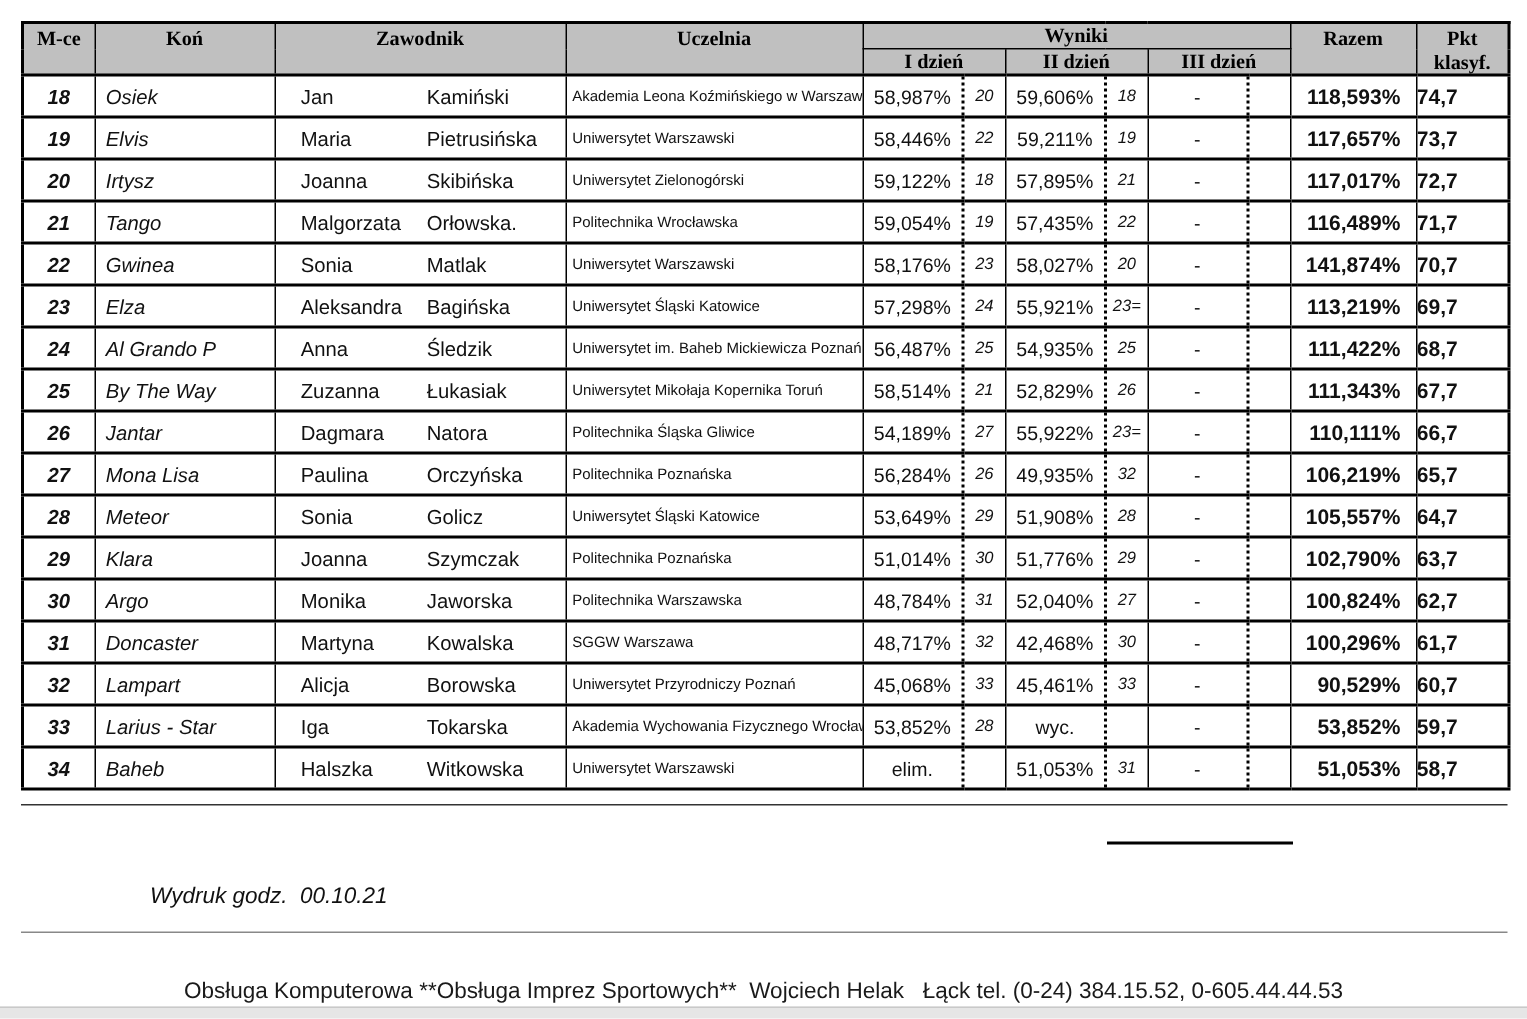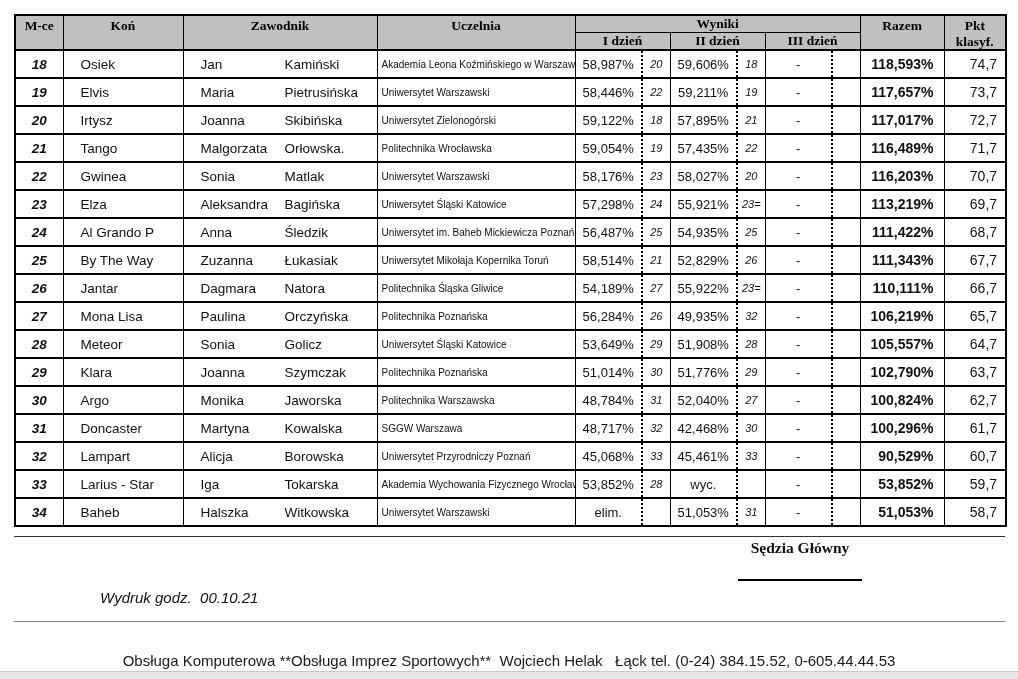--- a/index.html
+++ b/index.html
@@ -26,28 +26,28 @@
   th.h-wyniki { height:16px; border-bottom:1px solid #000; }
   th.h-day { height:16px; }
   thead { border-bottom:2px solid #000; }
   td {
     border-left:1px solid #000; border-right:1px solid #000;
     border-top:2px solid #000; border-bottom:2px solid #000;
     height:26px; padding:0; font-size:13px; vertical-align:middle;
     overflow:hidden; white-space:nowrap;
   }
   td.c-place { font-weight:bold; font-style:italic; text-align:center; font-size:13.5px; }
-  td.c-horse { padding-left:17px; font-size:13.5px; }
+  td.c-horse { padding-left:7px; font-size:13.5px;font-style:italic; }
   td.c-rider { padding-left:17px; font-size:13.5px; }
   td.c-rider .fn { display:inline-block; width:84px; }
   td.c-uni   { font-size:10px; padding-left:4px; }
   td.c-pct   { text-align:center; }
   td.c-rank  { text-align:center; font-size:11px; font-style:italic; border-left:2px dotted #000; }
   td.c-total { text-align:right; padding-right:10px; font-weight:bold; font-size:14px;margin-top:16px; }
-  td.c-pts   { text-align:right; padding-right:8px;  font-weight:normal; font-size:14px; }
+  td.c-pts   { padding-right:8px;  font-weight:bold; font-size:14px; }
   
   .table-rule  { position:absolute; left:14px; top:536px; width:991px; height:1px; background:#333; }
   .footer-rule { position:absolute; left:14px; top:621px; width:991px; height:1px; background:#888; }
   .print-note {
     position:absolute; left:100px; top:589px;
     font-style:italic; font-size:15px; white-space:pre;
   }
   .judge-block { position:absolute; left:710px; top:539px; width:180px; text-align:center;
     font-family:"Liberation Serif", serif; }
   .judge-title { font-weight:bold; font-size:15.5px; }
@@ -157,21 +157,21 @@
         <td class="c-place">22</td>
         <td class="c-horse">Gwinea</td>
         <td class="c-rider"><span class="fn">Sonia</span><span class="ln">Matlak</span></td>
         <td class="c-uni">Uniwersytet Warszawski</td>
         <td class="c-pct">58,176%</td>
         <td class="c-rank">23</td>
         <td class="c-pct">58,027%</td>
         <td class="c-rank">20</td>
         <td class="c-pct">-</td>
         <td class="c-rank"></td>
-        <td class="c-total">116,203%</td>
+        <td class="c-total">141,874%</td>
         <td class="c-pts">70,7</td>
       </tr>
       <tr>
         <td class="c-place">23</td>
         <td class="c-horse">Elza</td>
         <td class="c-rider"><span class="fn">Aleksandra</span><span class="ln">Bagińska</span></td>
         <td class="c-uni">Uniwersytet Śląski Katowice</td>
         <td class="c-pct">57,298%</td>
         <td class="c-rank">24</td>
         <td class="c-pct">55,921%</td>
@@ -334,21 +334,20 @@
         <td class="c-rank"></td>
         <td class="c-total">51,053%</td>
         <td class="c-pts">58,7</td>
       </tr>
     </tbody>
 </table>
 
 <div class="table-rule"></div>
 
 <div class="judge-block">
-  <div class="judge-title">Sędzia Główny</div>
   <div class="judge-line"></div>
 </div>
 
 <div class="print-note">Wydruk godz.  00.10.21</div>
 
 <div class="footer-rule"></div>
 
 <div class="bottom-note">Obsługa Komputerowa **Obsługa Imprez Sportowych**  Wojciech Helak   Łąck tel. (0-24) 384.15.52, 0-605.44.44.53</div>
 
 <div class="bottom-strip"></div>

